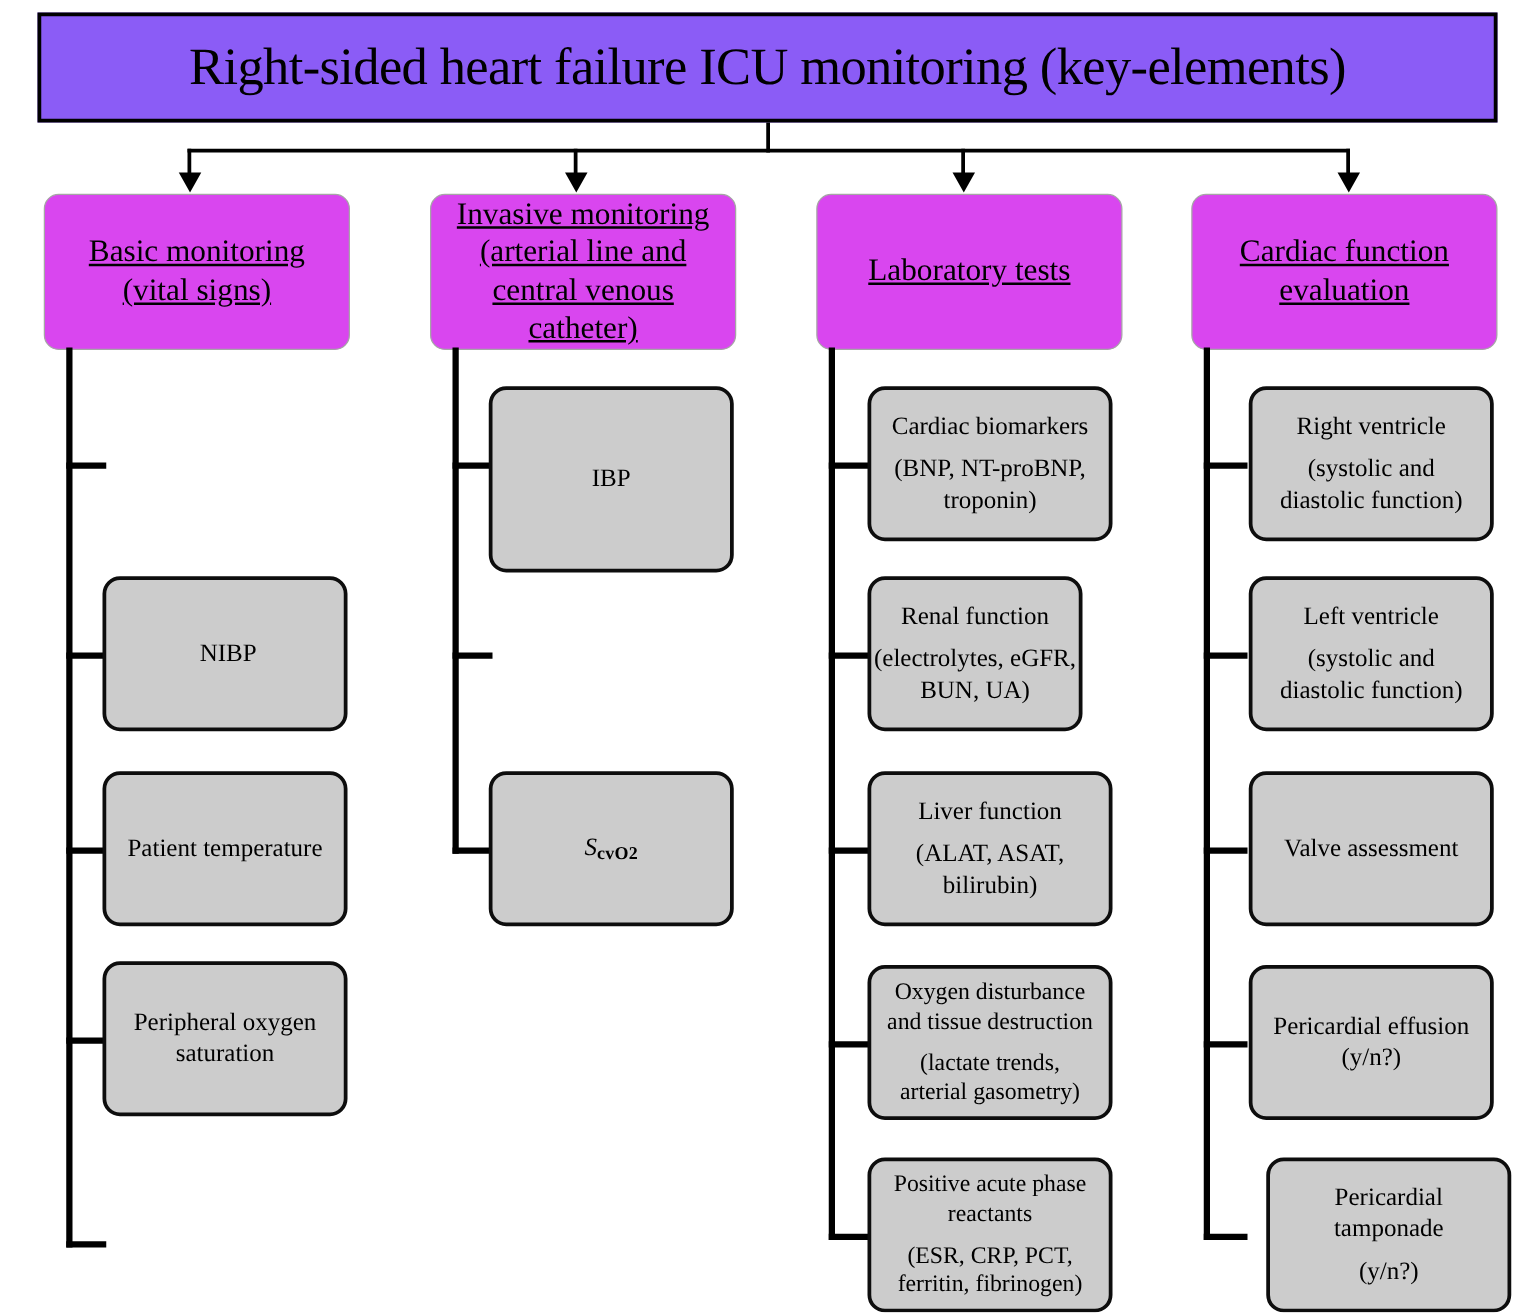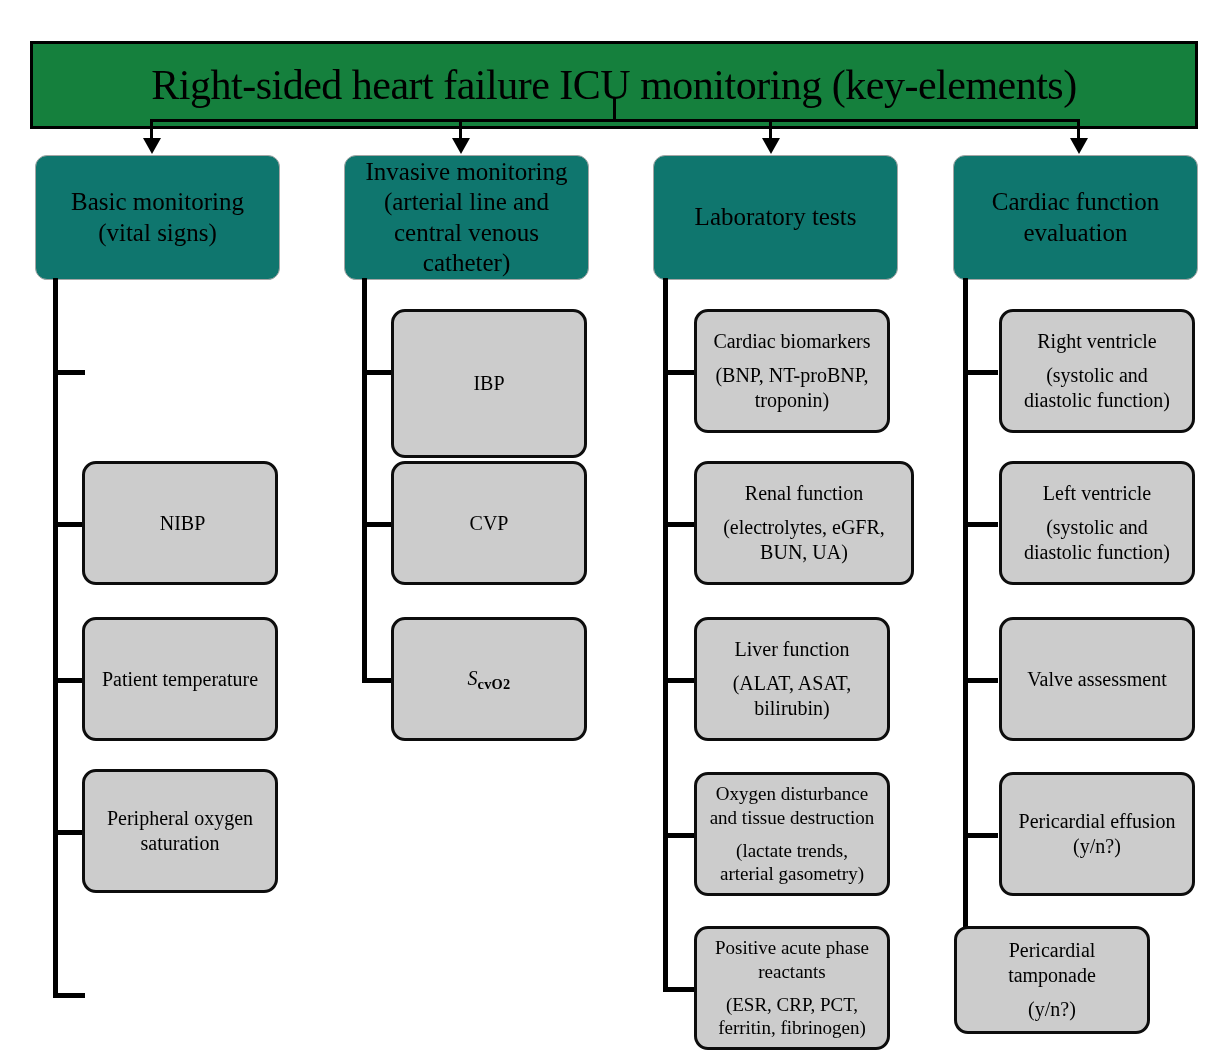--- a/index.html
+++ b/index.html
@@ -20,27 +20,26 @@
     background: #ffffff;
   }
   
   .title-box {
     position: absolute;
     left: 30px;
     top: 10px;
     width: 1168px;
     height: 88px;
     border: 3px solid #000000;
-    background: #15803d;
+    background: #8b5cf6;
     box-sizing: border-box;
     display: flex;
     align-items: center;
     justify-content: center;
     text-align: center;
-    margin-top: 31px;
   }
   .title-box .title-text {
     font-size: 42px;
     line-height: 1.1;
     letter-spacing: -0.5px;
     padding: 0 12px;
     white-space: nowrap;
   }
   .bus-horizontal {
     position: absolute;
@@ -59,31 +58,32 @@
     position: absolute;
     width: 0;
     height: 0;
     border-left: 9px solid transparent;
     border-right: 9px solid transparent;
     border-top: 16px solid #000000;
   }
   
   .cat-box {
     position: absolute;
-    background: #0f766e;
+    background: #d946ef;
     border: 1.5px solid #a6a6a6;
     border-radius: 12px;
     box-sizing: border-box;
     display: flex;
     align-items: center;
     justify-content: center;
     text-align: center;
     font-size: 25px;
     line-height: 1.22;
     padding: 4px 8px;
+    text-decoration: underline;
   }
   
   .trunk {
     position: absolute;
     width: 5px;
     background: #000000;
   }
   .branch {
     position: absolute;
     height: 5px;
@@ -176,25 +176,20 @@
   <div class="trunk" style="left:362px; top:278px; height:405px;"></div>
   <div class="branch" style="left:362px; top:370px; width:32px;"></div>
   <div class="branch" style="left:362px; top:522px; width:32px;"></div>
   <div class="branch" style="left:362px; top:678px; width:32px;"></div>
 
   <div class="child-box" style="left:391px; top:309px; width:196px; height:149px;">
     <span class="grp">
       <span class="ln">IBP</span>
     </span>
   </div>
-  <div class="child-box" style="left:391px; top:461px; width:196px; height:124px;">
-    <span class="grp">
-      <span class="ln">CVP</span>
-    </span>
-  </div>
   <div class="child-box" style="left:391px; top:617px; width:196px; height:124px;">
     <span class="grp">
       <span class="ln"><span class="sub-italic">S</span><span class="sub-small">cvO2</span></span>
     </span>
   </div>
 
   <div class="cat-box" style="left:653px; top:155px; width:245px; height:125px;">
     <span>
       <span class="ln">Laboratory tests</span>
     </span>
@@ -208,21 +203,21 @@
 
   <div class="child-box" style="left:694px; top:309px; width:196px; height:124px;align-items:center;">
     <span class="grp">
       <span class="ln">Cardiac biomarkers</span>
     </span>
     <span class="grp">
       <span class="ln">(BNP, NT-proBNP,</span>
       <span class="ln">troponin)</span>
     </span>
   </div>
-  <div class="child-box" style="left:694px; top:461px; width:220px; height:124px;border-radius:14px;">
+  <div class="child-box" style="left:694px; top:461px; width:172px; height:124px;border-radius:14px;">
     <span class="grp">
       <span class="ln">Renal function</span>
     </span>
     <span class="grp">
       <span class="ln">(electrolytes, eGFR,</span>
       <span class="ln">BUN, UA)</span>
     </span>
   </div>
   <div class="child-box" style="left:694px; top:617px; width:196px; height:124px;">
     <span class="grp">
@@ -289,21 +284,21 @@
     <span class="grp">
       <span class="ln">Valve  assessment</span>
     </span>
   </div>
   <div class="child-box" style="left:999px; top:772px; width:196px; height:124px;">
     <span class="grp">
       <span class="ln">Pericardial  effusion</span>
       <span class="ln">(y/n?)</span>
     </span>
   </div>
-  <div class="child-box" style="left:954px; top:926px; width:196px; height:108px;">
+  <div class="child-box" style="left:1013px; top:926px; width:196px; height:124px;">
     <span class="grp">
       <span class="ln">Pericardial</span>
       <span class="ln">tamponade</span>
     </span>
     <span class="grp">
       <span class="ln">(y/n?)</span>
     </span>
   </div>
 
 </div>

